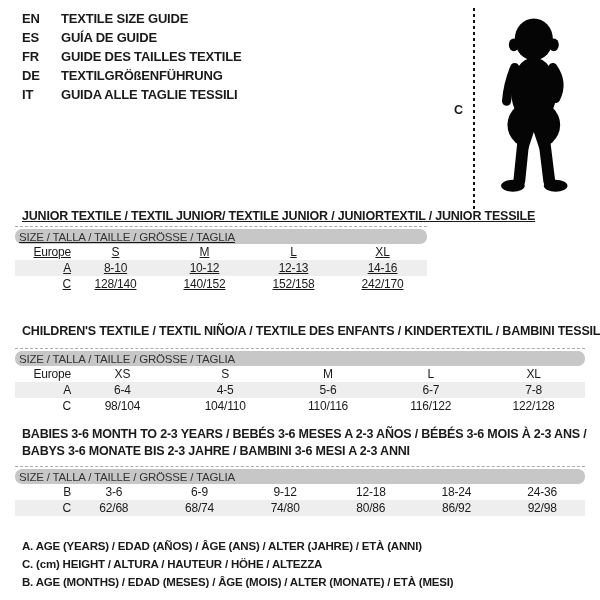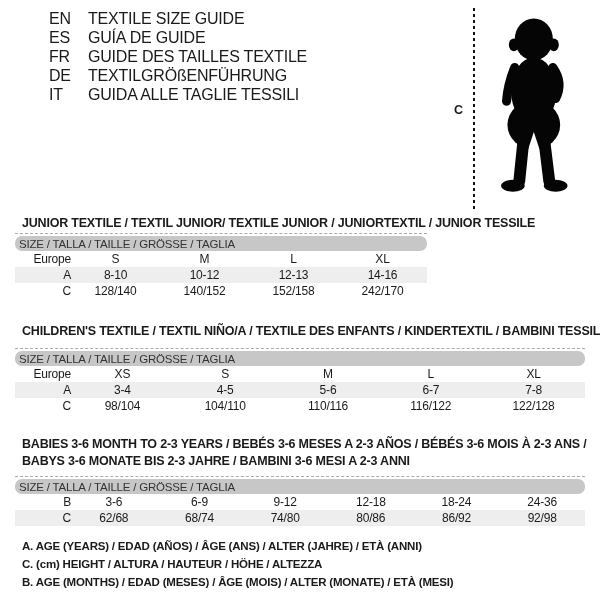--- a/index.html
+++ b/index.html
@@ -6,36 +6,36 @@
   body{
     width:600px;height:600px;background:#ffffff;
     font-family:"Liberation Sans",sans-serif;
     color:#1a1a1a;letter-spacing:-0.2px;
     position:relative;overflow:hidden;
   }
   .page{position:absolute;inset:0;}
 
   
   .lang-block{position:absolute;left:22px;top:9px;}
-  .lang-row{display:flex;line-height:19px;font-weight:normal;font-size:16px;margin-left:27px;}
+  .lang-row{display:flex;line-height:19px;font-weight:bold;font-size:13px;}
   .lang-code{width:39px;}
 
   
   .height-line{
     position:absolute;left:473px;top:8px;width:2px;height:201px;
     background:repeating-linear-gradient(to bottom,#111 0 3px,transparent 3px 6px);
   }
   .height-label{position:absolute;left:454px;top:103px;font-weight:bold;font-size:12.5px;}
   .baby{position:absolute;left:482px;top:7px;width:100px;height:202px;}
 
   
   .section{position:absolute;left:15px;}
-  .s1{top:215px;width:412px;}
+  .s1{top:208px;width:412px;text-decoration:underline;}
   .s2{top:323px;width:570px;}
-  .s3{top:436px;width:570px;}
+  .s3{top:426px;width:570px;}
   .table-title{font-weight:bold;font-size:12.5px;line-height:16px;padding-left:7px;white-space:nowrap;}
   .s3 .table-title{line-height:17px;}
   .dotline{height:0;border-top:1px dashed #ababab;}
   .s1 .dotline{margin-top:2px;}
   .s2 .dotline{margin-top:9px;}
   .s3 .dotline{margin-top:6px;}
   table.size-table{width:100%;border-collapse:collapse;table-layout:fixed;margin-top:2px;}
   .c-lbl{width:56px;}
   td{font-size:12px;text-align:center;height:16px;padding:0;font-weight:normal;}
   td.lbl{text-align:right;padding-left:4px;}
@@ -154,21 +154,21 @@
       <tr>
         <td class="lbl">Europe</td>
         <td>XS</td>
         <td>S</td>
         <td>M</td>
         <td>L</td>
         <td>XL</td>
       </tr>
       <tr class="alt">
         <td class="lbl">A</td>
-        <td>3-4</td>
+        <td>6-4</td>
         <td>4-5</td>
         <td>5-6</td>
         <td>6-7</td>
         <td>7-8</td>
       </tr>
       <tr>
         <td class="lbl">C</td>
         <td>98/104</td>
         <td>104/110</td>
         <td>110/116</td>

